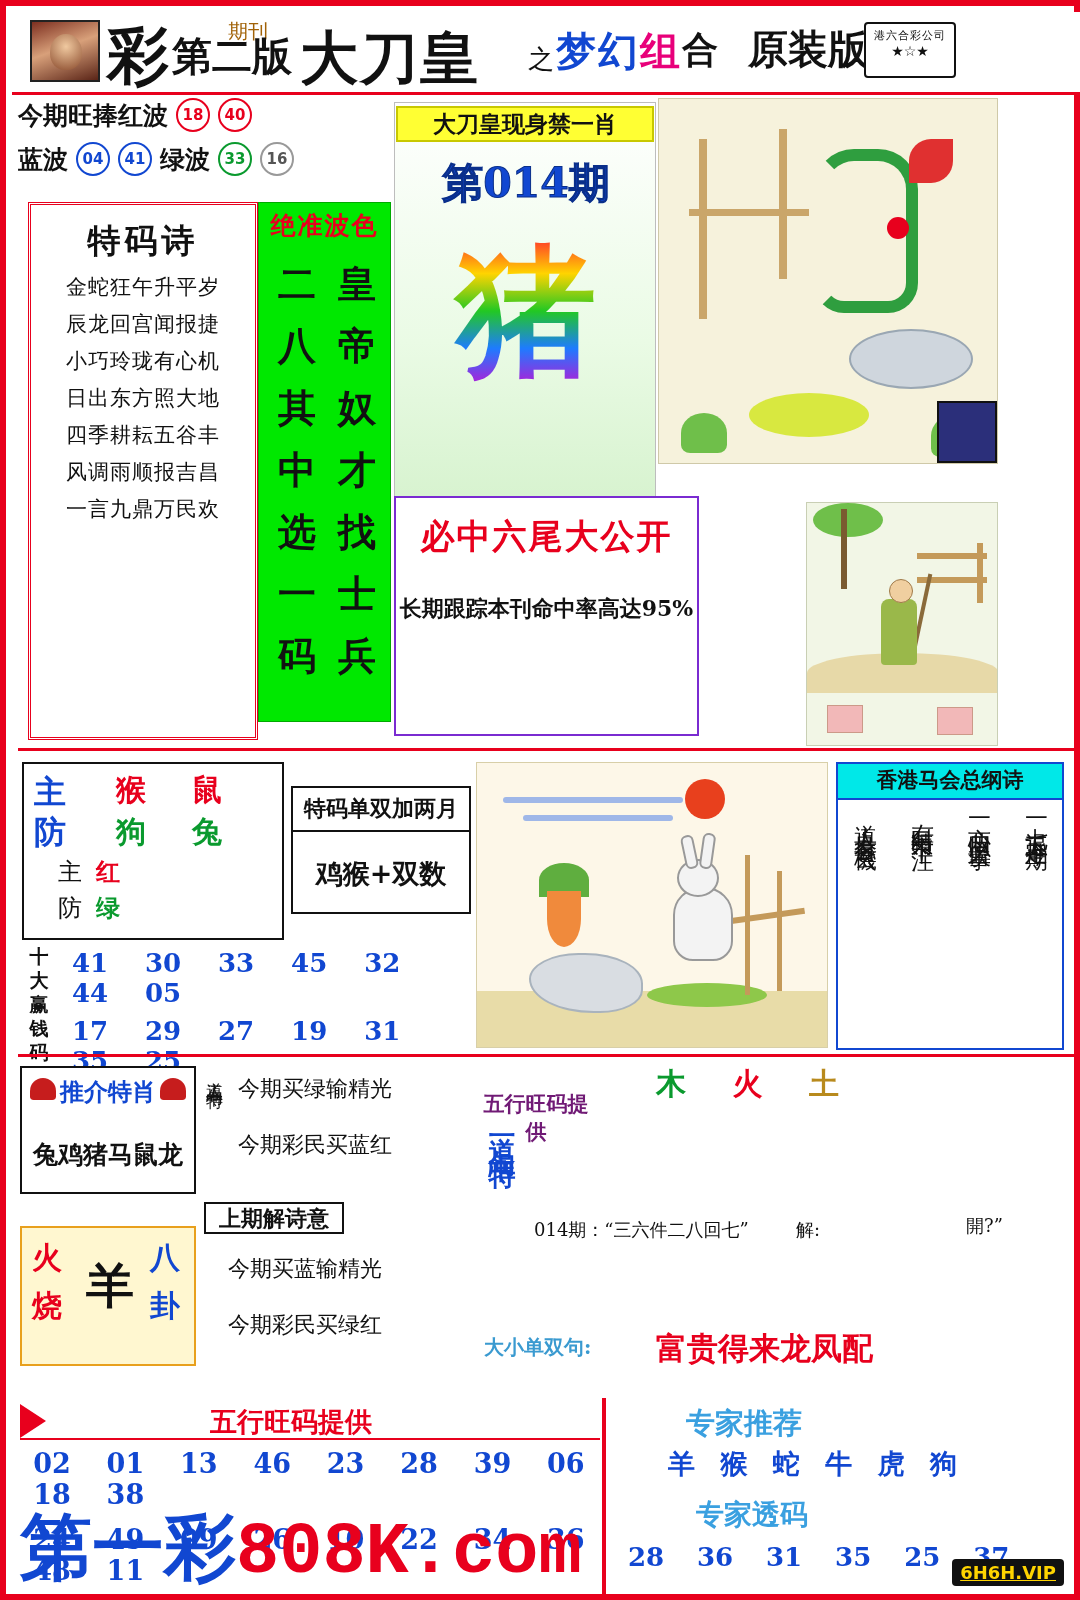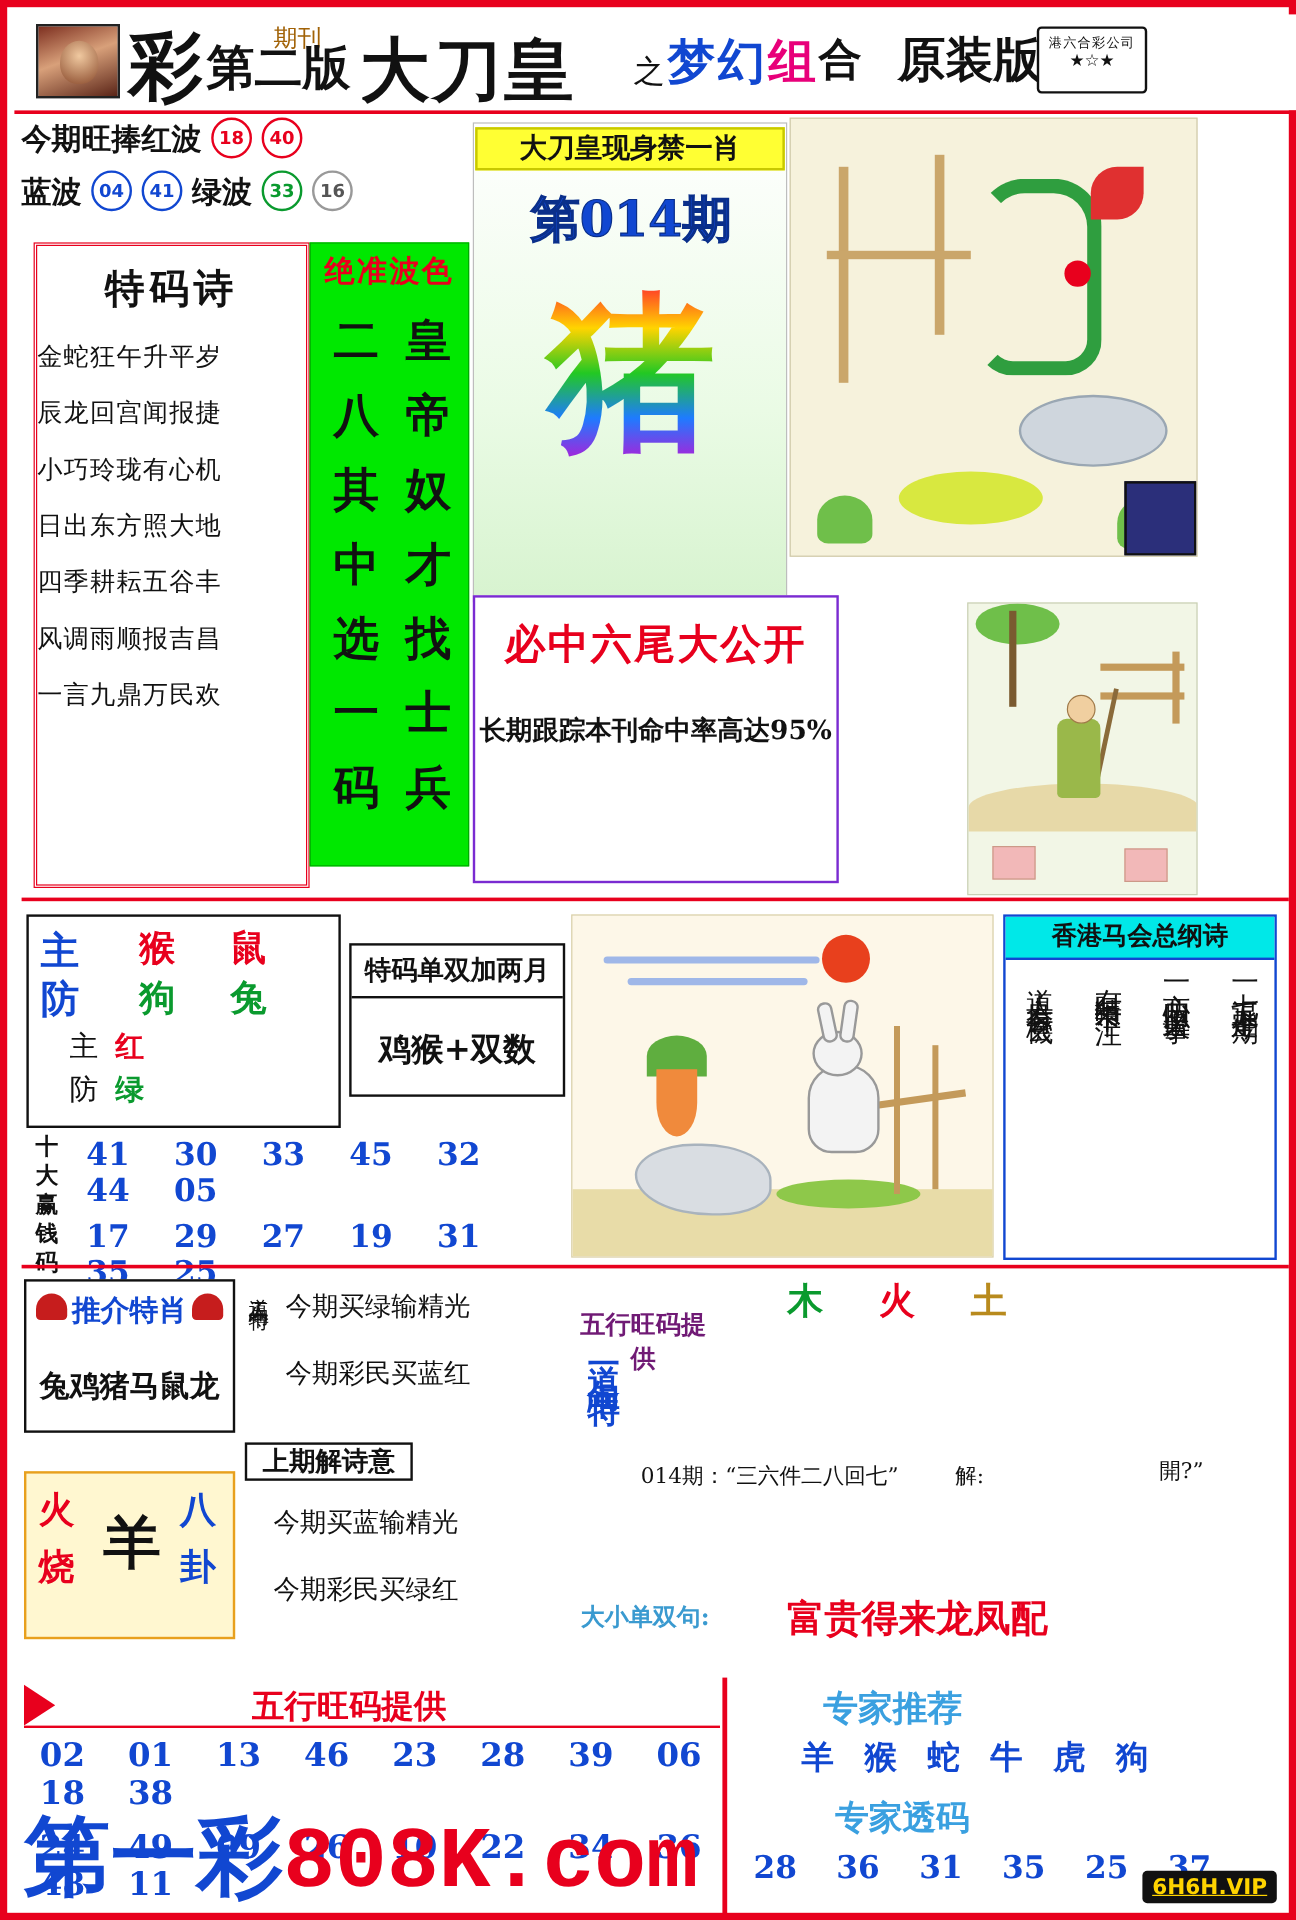--- a/index.html
+++ b/index.html
@@ -48,21 +48,21 @@
     align-items:center;justify-content:center;font-size:15px;font-weight:bold;background:#fff;}
   .ball.red{border-color:#e8001d;color:#e8001d;}
   .ball.blue{border-color:#1147d1;color:#1147d1;}
   .ball.green{border-color:#0a9a2e;color:#0a9a2e;}
   .ball.gray{border-color:#999;color:#555;}
 
   
   .poembox{left:22px;top:196px;width:230px;height:538px;border:3px double #e8001d;background:#fff;}
   .poem-title{font-size:33px;font-weight:bold;text-align:center;margin-top:14px;color:#111;
     font-family:"DejaVu Serif","Liberation Serif",serif;letter-spacing:4px;}
-  .poem-line{font-size:21px;margin-top:19px;color:#111;
+  .poem-line{font-size:21px;text-align:center;margin-top:9px;color:#111;
     font-family:"DejaVu Serif","Liberation Serif",serif;letter-spacing:1px;}
 
   
   .greenbox{left:252px;top:196px;width:133px;height:520px;background:#00e800;border:1px solid #0a0;}
   .gb-title{font-size:25px;font-weight:bold;color:#e8001d;text-align:center;padding-top:6px;
     font-family:"DejaVu Serif","Liberation Serif",serif;letter-spacing:2px;}
   .gb-col{position:absolute;top:50px;font-size:38px;line-height:62px;font-weight:bold;color:#111;
     font-family:"DejaVu Serif","Liberation Serif",serif;text-align:center;width:56px;}
   .gb-col.c1{left:10px;}
   .gb-col.c2{left:70px;}

